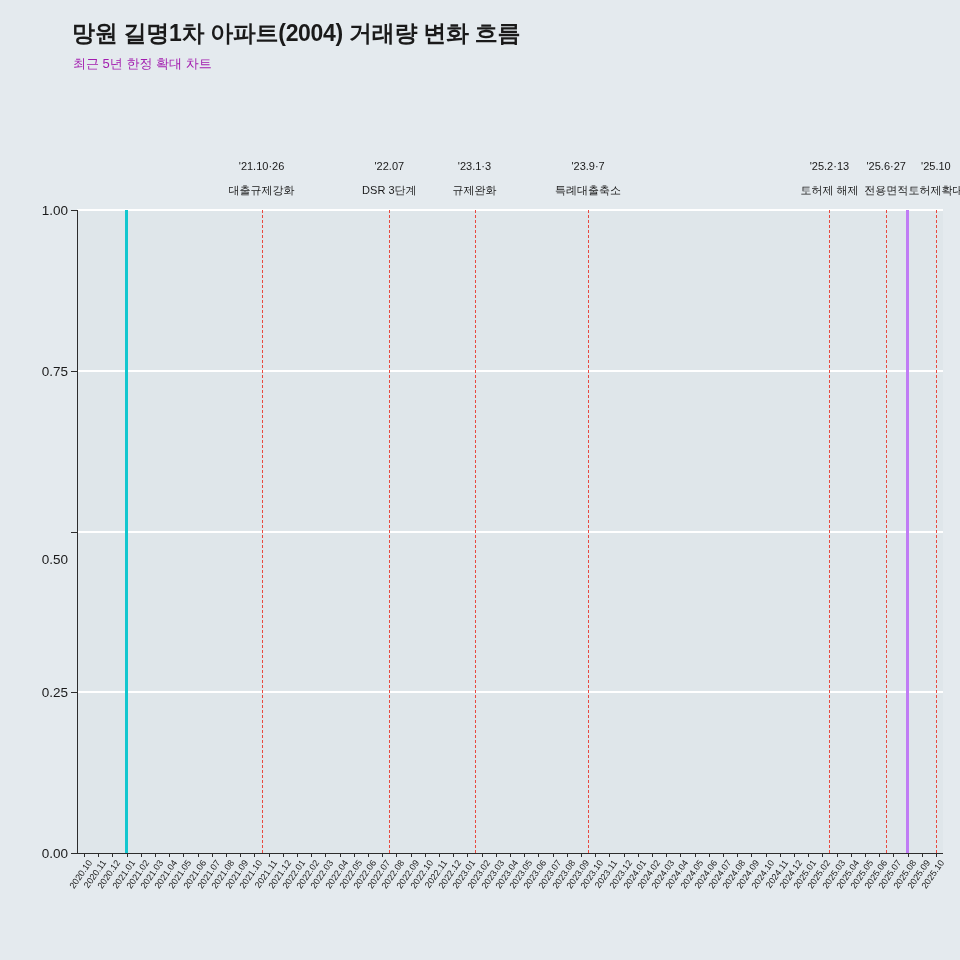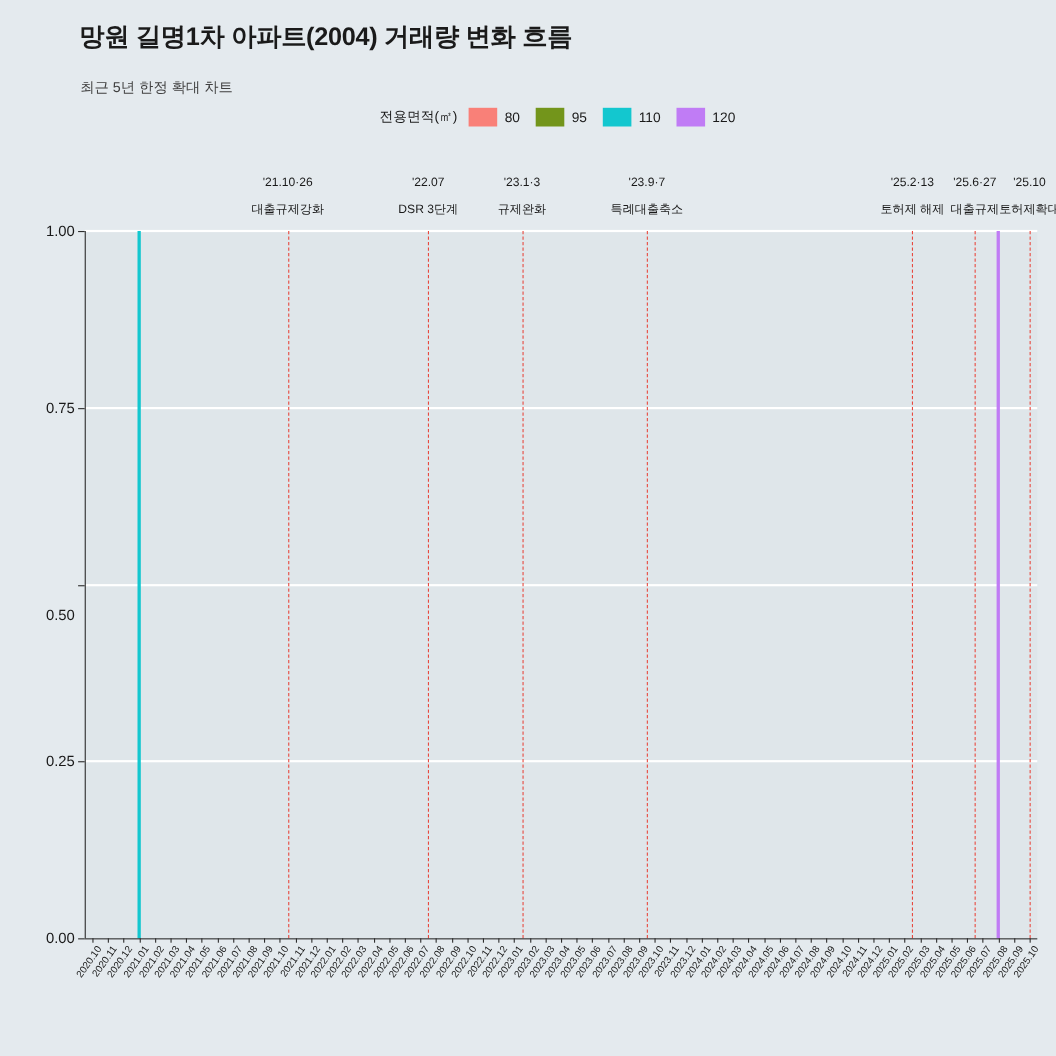--- a/index.html
+++ b/index.html
@@ -29,23 +29,22 @@
     font-size: 23px;
     font-weight: bold;
     letter-spacing: -0.3px;
     white-space: nowrap;
   }
   .chart-subtitle {
     position: absolute;
     left: 73px;
     top: 55px;
     font-size: 13px;
-    color: #404040;
-    white-space: nowrap;
-    margin-top: 16px;
+    color: #a21caf;
+    white-space: nowrap;
   }
 
   
   .legend {
     position: absolute;
     left: 345px;
     top: 98px;
     display: flex;
     align-items: center;
     gap: 0px;
@@ -187,39 +186,20 @@
   }
 </style>
 </head>
 <body>
 
 <div id="root">
 
   <div class="chart-title">망원 길명1차 아파트(2004) 거래량 변화 흐름</div>
   <div class="chart-subtitle">최근 5년 한정 확대 차트</div>
 
-  <div class="legend">
-    <span class="legend-title">전용면적(㎡)</span>
-    <span class="legend-item">
-      <span class="legend-swatch" style="background:#f98078;"></span>
-      <span class="legend-label">80</span>
-    </span>
-    <span class="legend-item">
-      <span class="legend-swatch" style="background:#73951b;"></span>
-      <span class="legend-label">95</span>
-    </span>
-    <span class="legend-item">
-      <span class="legend-swatch" style="background:#13c7cf;"></span>
-      <span class="legend-label">110</span>
-    </span>
-    <span class="legend-item">
-      <span class="legend-swatch" style="background:#c07cf5;"></span>
-      <span class="legend-label">120</span>
-    </span>
-  </div>
 
   <div class="plot" id="plot">
       <div class="gridline" style="top: 481.25px;"></div>
       <div class="gridline" style="top: 320.5px;"></div>
       <div class="gridline" style="top: 159.75px;"></div>
       <div class="gridline" style="top: -1px;"></div>
       <div class="bar" style="left: 48.1885px; height: 643px; background: rgb(19, 199, 207);"></div>
       <div class="bar" style="left: 829.008px; height: 643px; background: rgb(192, 124, 245);"></div>
       <div class="event-line" style="left: 184.557px;"></div>
       <div class="event-line" style="left: 312.328px;"></div>
@@ -373,19 +353,19 @@
       <div class="event-label event-desc" style="left: 261.557px;">대출규제강화</div>
       <div class="event-label event-date" style="left: 389.328px;">'22.07</div>
       <div class="event-label event-desc" style="left: 389.328px;">DSR 3단계</div>
       <div class="event-label event-date" style="left: 474.508px;">'23.1·3</div>
       <div class="event-label event-desc" style="left: 474.508px;">규제완화</div>
       <div class="event-label event-date" style="left: 588.082px;">'23.9·7</div>
       <div class="event-label event-desc" style="left: 588.082px;">특례대출축소</div>
       <div class="event-label event-date" style="left: 829.426px;">'25.2·13</div>
       <div class="event-label event-desc" style="left: 829.426px;">토허제 해제</div>
       <div class="event-label event-date" style="left: 886.213px;">'25.6·27</div>
-      <div class="event-label event-desc" style="left: 886.213px;">대출규제</div>
+      <div class="event-label event-desc" style="left: 886.213px;">전용면적</div>
       <div class="event-label event-date" style="left: 935.902px;">'25.10</div>
       <div class="event-label event-desc" style="left: 935.902px;">토허제확대</div>
     </div>
 
 
 </div>
 
 </body></html>

